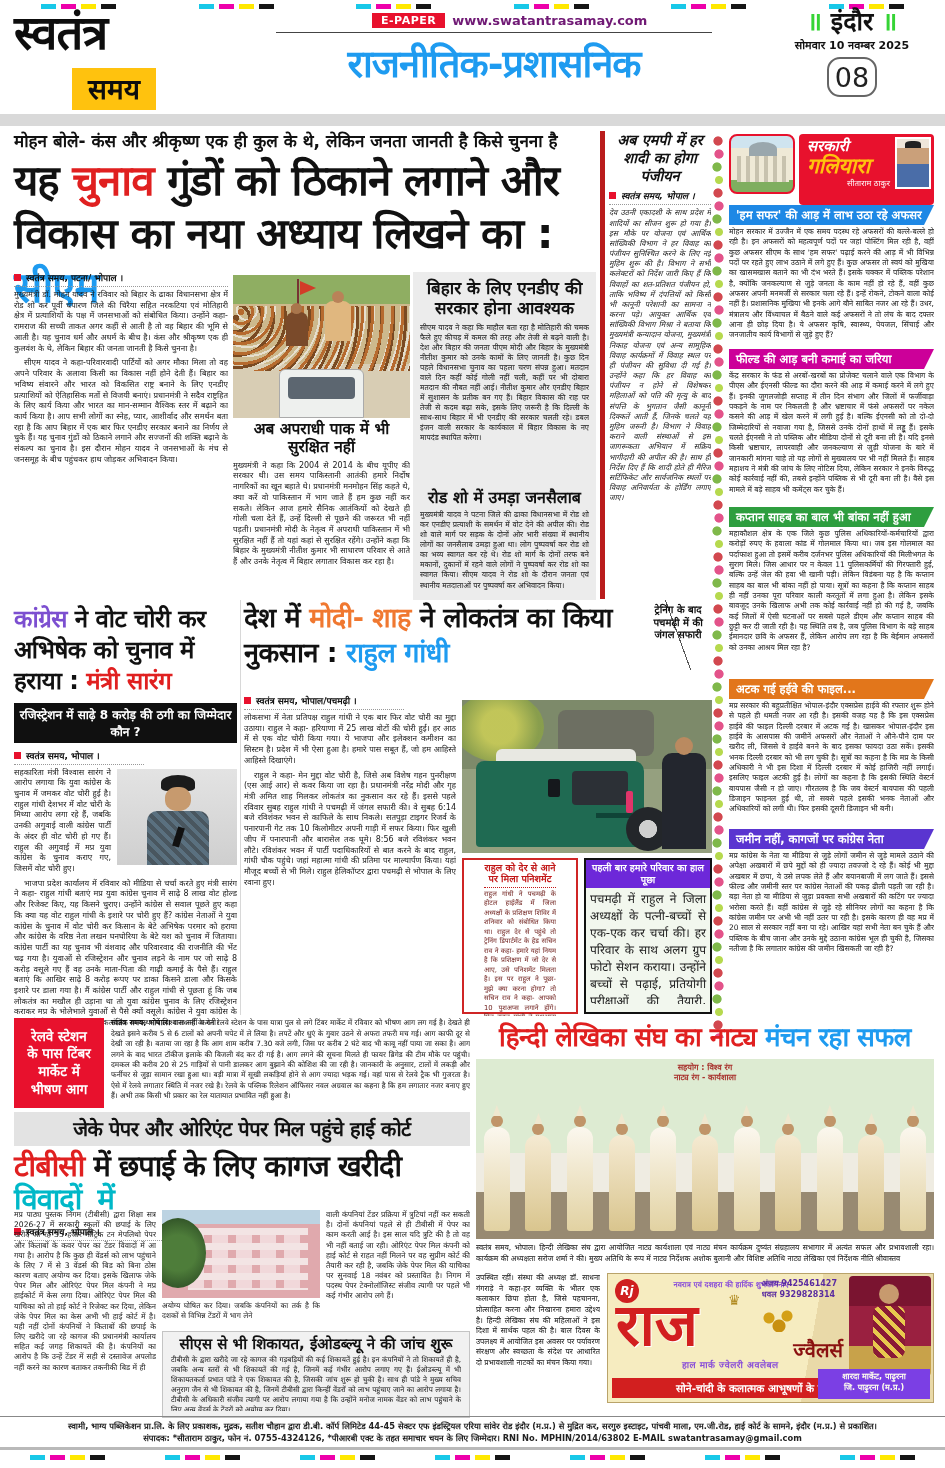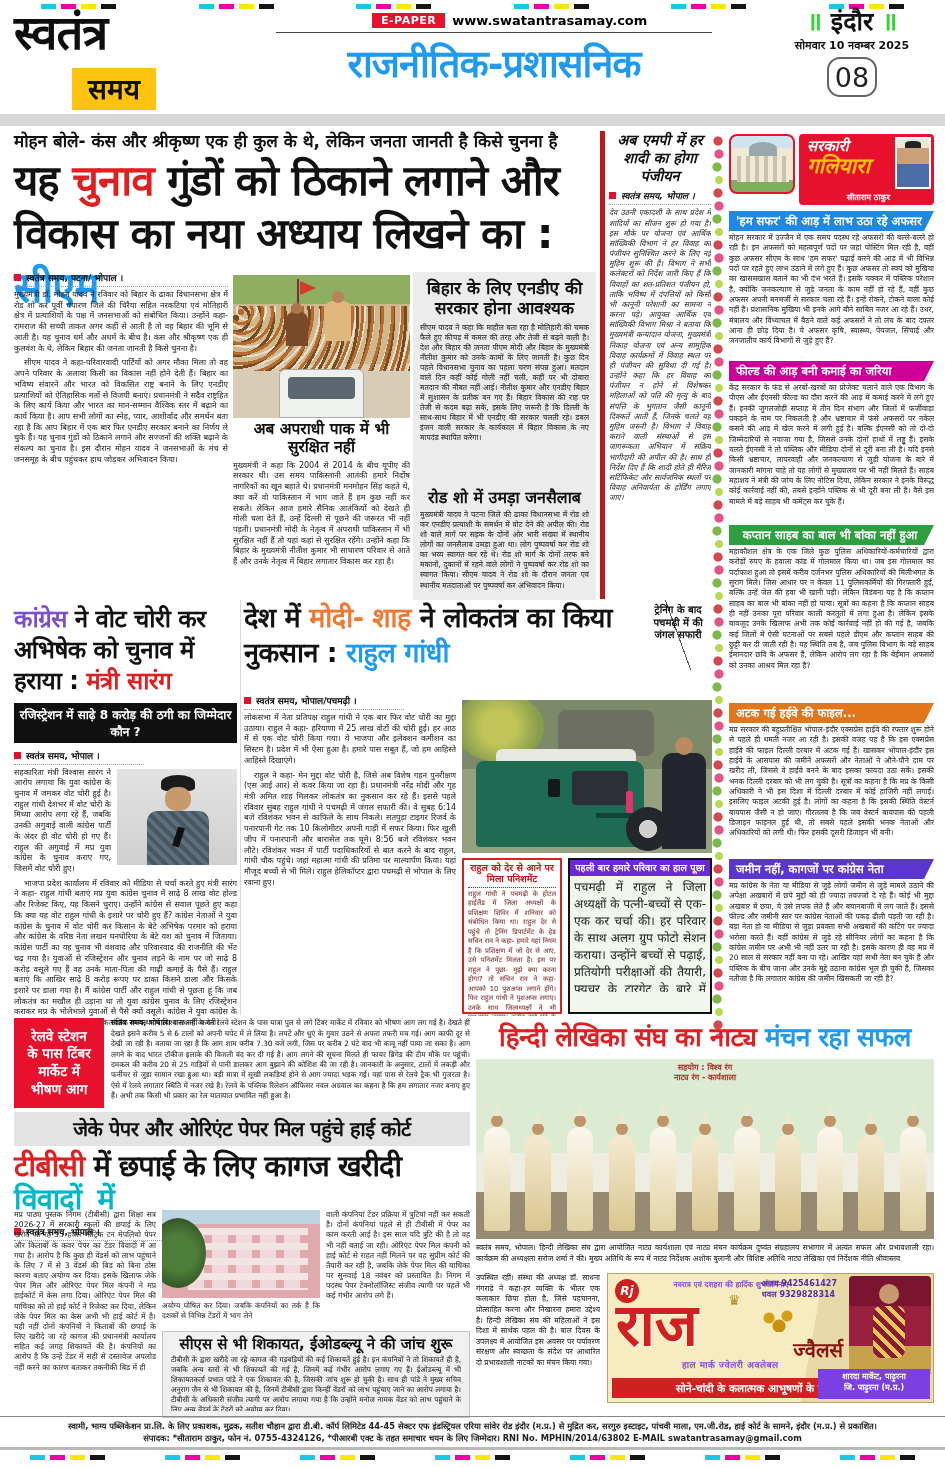--- a/index.html
+++ b/index.html
@@ -18,21 +18,21 @@
   .reggrp i:nth-child(2){background:#ee00aa;}
   .reggrp i:nth-child(3){background:#ffe800;}
   .reggrp i:nth-child(4){background:#151515;}
   
   #logo{left:14px;top:8px;width:212px;height:106px;}
   .brand1{font-size:47px;font-weight:900;line-height:1.05;letter-spacing:-1px;color:#0d0d0d;}
   .brand2{position:absolute;left:58px;top:60px;background:var(--yellow);padding:1px 16px 3px;font-size:28px;font-weight:900;color:#0d0d0d;}
   #mast-center{left:276px;top:12px;width:436px;}
   .epaper-row{display:flex;align-items:center;gap:7px;border-bottom:1.5px solid #444;padding:1px 0 4px 96px;}
   .epaper-badge{background:var(--accent_red);color:#fff;font-size:11px;font-weight:800;padding:1px 9px;letter-spacing:.5px;}
-  .website{font-size:13px;font-weight:700;color:#000000;text-decoration:none;}
+  .website{font-size:13px;font-weight:700;color:#701a75;text-decoration:none;}
   .section-title{text-align:center;color:var(--accent_blue);font-size:38px;font-weight:900;margin-top:3px;letter-spacing:-1px;}
   #mast-right{left:770px;top:8px;width:164px;text-align:center;}
   .city-row{font-size:25px;font-weight:900;line-height:1.1;}
   .city-mark{color:var(--green_mark);font-weight:900;margin:0 9px;}
   .mast-date{font-size:11px;font-weight:800;margin-top:1px;}
   .pagenum{width:50px;height:40px;border:2.5px solid #666;border-radius:13px;margin:5px auto 0;font-size:27px;line-height:38px;color:#222;}
   .graybar{left:0;top:114px;width:945px;height:12px;background:#d9d9d9;}
   
   #lead-kicker{left:14px;top:131px;width:582px;font-size:17px;font-weight:900;line-height:1.2;}
   #lead-headline{left:14px;top:154px;width:586px;font-size:42px;font-weight:900;line-height:1.27;letter-spacing:-1px;}
@@ -71,25 +71,25 @@
   .sk-content{margin-left:17px;}
   .sk-header{display:flex;gap:4px;height:71px;}
   .sk-building{width:66px;height:60px;border:2px solid var(--accent_red);border-radius:8px;background:
      linear-gradient(#cfe4ef 0 22%,#efe9d6 22% 78%,#7fae5f 78%);position:relative;overflow:hidden;}
   .sk-building:before{content:"";position:absolute;left:18px;top:6px;width:28px;height:14px;background:#9aa7ad;border-radius:50% 50% 0 0;}
   .sk-building:after{content:"";position:absolute;left:6px;top:20px;width:52px;height:26px;
      background:repeating-linear-gradient(90deg,#c8c2ae 0 4px,#efe9d6 4px 9px);}
   .sk-banner{flex:1;background:var(--accent_red);border-radius:4px;position:relative;color:#fff;text-align:left;padding-left:8px;}
   .sk-t1{font-size:15px;font-weight:900;font-style:italic;margin-top:5px;line-height:1.05;}
   .sk-t2{font-size:21px;font-weight:900;font-style:italic;color:var(--yellow);line-height:1.05;}
-  .sk-author{font-size:8px;font-weight:700;position:absolute;right:44px;bottom:3px;color:#fff;}
+  .sk-author{font-size:8px;font-weight:400;position:absolute;right:44px;bottom:17px;color:#fff;}
   .sk-photo{position:absolute;right:3px;top:3px;width:36px;height:52px;border:2px solid #fff;
      background:linear-gradient(#efe6da 0 18%,#caa07a 18% 52%,#4a6da8 52%);}
   .sk-photo:before{content:"";position:absolute;left:8px;top:2px;width:16px;height:7px;background:#222;border-radius:40% 40% 0 0;}
-  .sk-section{margin-top:6px;}
+  .sk-section{margin-top:0;}
   .sk-bh{color:#fff;font-size:11.5px;font-weight:900;padding:2px 10px 3px 7px;
      clip-path:polygon(0 0,100% 0,calc(100% - 10px) 100%,0 100%);white-space:nowrap;overflow:hidden;}
   .sk-body{font-size:7.5px;line-height:1.38;text-align:justify;color:#222;overflow:hidden;margin-top:2px;}
   
   #congress{left:14px;top:604px;width:223px;height:410px;}
   .cg-head{font-size:24px;font-weight:900;line-height:1.3;letter-spacing:-.5px;}
   .cg-sub{background:#101010;color:#fff;font-size:12px;font-weight:800;text-align:center;padding:3px 2px;margin-top:5px;}
   .cg-photo{float:right;width:120px;height:96px;margin:1px 0 4px 6px;background:linear-gradient(#e3e3e3,#cfcfcf);position:relative;overflow:hidden;}
   .mn-cap{position:absolute;left:44px;top:6px;width:34px;height:16px;background:#1b1b1b;border-radius:50% 50% 20% 20%;}
   .mn-face{position:absolute;left:48px;top:18px;width:26px;height:24px;background:#c79a6e;border-radius:45%;}
@@ -109,21 +109,21 @@
   .jp-body{position:absolute;left:14px;bottom:6px;width:168px;height:86px;background:#1f6a52;border-radius:8px 10px 4px 4px;}
   .jp-roof{position:absolute;left:20px;bottom:86px;width:140px;height:12px;background:#e8e8e2;border-radius:6px 6px 0 0;}
   .jp-win{position:absolute;left:96px;top:10px;width:56px;height:34px;background:#2c3036;border-radius:4px;}
   .jp-mirror{position:absolute;left:72px;top:18px;width:12px;height:18px;background:#15181c;border-radius:2px;}
   .jp-handle{position:absolute;left:120px;top:52px;width:36px;height:5px;background:#0f4437;}
   .jp-tail{position:absolute;left:150px;top:30px;width:7px;height:22px;background:#e0356a;border-radius:2px;}
   .jp-wheel{position:absolute;left:150px;bottom:-4px;width:44px;height:44px;background:radial-gradient(circle,#cfcfcf 28%,#23262a 30%);border-radius:50%;}
   .jp-guard{position:absolute;right:6px;bottom:4px;width:44px;height:96px;background:#23262e;border-radius:10px 10px 0 0;}
   .jp-guard:before{content:"";position:absolute;left:13px;top:-16px;width:18px;height:18px;border-radius:50%;background:#ba8a60;}
   .rh-boxes{position:absolute;left:221px;top:258px;width:250px;height:156px;display:flex;gap:6px;}
-  .rh-box1{width:100px;border:2px solid #cf2525;padding:2px 4px;background:#fff;}
+  .rh-box1{width:116px;border:2px solid #cf2525;padding:2px 20px;background:#fff;}
   .rh-box1-head{color:#c21818;font-weight:900;font-size:9.5px;text-align:center;line-height:1.2;border-bottom:1px dotted #c21818;padding-bottom:2px;margin-bottom:2px;}
   .rh-box1-body{font-size:6.8px;line-height:1.4;color:#70221f;text-align:justify;overflow:hidden;height:126px;}
   .rh-box2{flex:1;border:2px solid #111;background:#f2f7ee;}
   .rh-box2-head{background:#6d28d9;color:#fff;font-size:9.5px;font-weight:900;text-align:center;padding:2px 1px;line-height:1.25;}
   .rh-box2-body{font-size:12px;line-height:1.42;color:#222;padding:3px 4px;text-align:justify;overflow:hidden;height:116px;}
   
   #railway{left:14px;top:1018px;width:456px;height:90px;display:flex;gap:7px;}
   .rw-label{width:90px;background:var(--accent_red);color:#fff;font-weight:900;font-size:13.5px;line-height:1.3;text-align:center;display:flex;align-items:center;padding:2px 12px;}
   .rw-body{flex:1;font-size:7.3px;line-height:1.42;text-align:justify;overflow:hidden;}
   .rw-body b{font-size:7.6px;}
@@ -295,21 +295,21 @@
       </div>
       <div class="sk-section" data-name="column-section">
         <div class="sk-bh" data-name="section-banner" style="background-color: rgb(30, 136, 229);">'हम सफर' की आड़ में लाभ उठा रहे अफसर</div>
         <div class="sk-body" style="height:122px;" data-name="section-body">मोहन सरकार में उज्जैन में एक समय पदस्थ रहे अफसरों की बल्ले-बल्ले हो रही है। इन अफसरों को महत्वपूर्ण पदों पर जहां पोस्टिंग मिल रही है, वहीं कुछ अफसर सीएम के साथ 'हम सफर' पढ़ाई करने की आड़ में भी विभिन्न पदों पर रहते हुए लाभ उठाने में लगे हुए हैं। कुछ अफसर तो स्वयं को मुखिया का खासमखास बताने का भी दंभ भरते हैं। इसके चक्कर में पब्लिक परेशान है, क्योंकि जनकल्याण से जुड़े जनता के काम नहीं हो रहे हैं, वहीं कुछ अफसर अपनी मनमर्जी से सरकार चला रहे हैं। इन्हें रोकने, टोकने वाला कोई नहीं है। प्रशासनिक मुखिया भी इनके आगे बौने साबित नजर आ रहे हैं। उधर, मंत्रालय और विंध्याचल में बैठने वाले कई अफसरों ने तो लंच के बाद दफ्तर आना ही छोड़ दिया है। ये अफसर कृषि, स्वास्थ्य, पेयजल, सिंचाई और जनजातीय कार्य विभागों से जुड़े हुए हैं?</div>
       </div>
       <div class="sk-section" data-name="column-section">
         <div class="sk-bh" data-name="section-banner" style="background-color: rgb(204, 0, 153);">फील्ड की आड़ बनी कमाई का जरिया</div>
         <div class="sk-body" style="height:136px;" data-name="section-body">केंद्र सरकार के फंड से अरबों-खरबों का प्रोजेक्ट चलाने वाले एक विभाग के पीएस और ईएनसी फील्ड का दौरा करने की आड़ में कमाई करने में लगे हुए हैं। इनकी जुगलजोड़ी सप्ताह में तीन दिन संभाग और जिलों में फर्जीवाड़ा पकड़ने के नाम पर निकलती है और भ्रष्टाचार में फंसे अफसरों पर नकेल कसने की आड़ में खेल करने में लगी हुई है। बल्कि ईएनसी को तो दो-दो जिम्मेदारियों से नवाजा गया है, जिससे उनके दोनों हाथों में लड्डू हैं। इसके चलते ईएनसी ने तो पब्लिक और मीडिया दोनों से दूरी बना ली है। यदि इनसे किसी भ्रष्टाचार, लापरवाही और जनकल्याण से जुड़ी योजना के बारे में जानकारी मांगना चाहे तो यह लोगों से मुख्यालय पर भी नहीं मिलते हैं। साहब महाशय ने मंत्री की जांच के लिए नोटिस दिया, लेकिन सरकार ने इनके विरुद्ध कोई कार्रवाई नहीं की, तबसे इन्होंने पब्लिक से भी दूरी बना ली है। वैसे इस मामले में बड़े साहब भी कमेंट्स कर चुके हैं।</div>
       </div>
       <div class="sk-section" data-name="column-section">
-        <div class="sk-bh" data-name="section-banner" style="background-color: rgb(46, 158, 63); text-align: center;">कप्तान साहब का बाल भी बांका नहीं हुआ</div>
+        <div class="sk-bh" data-name="section-banner" style="background-color: rgb(46, 158, 63);">कप्तान साहब का बाल भी बांका नहीं हुआ</div>
         <div class="sk-body" style="height:150px;" data-name="section-body">महाकौशल क्षेत्र के एक जिले कुछ पुलिस अधिकारियों-कर्मचारियों द्वारा करोड़ों रुपए के हवाला कांड में गोलमाल किया था। जब इस गोलमाल का पर्दाफाश हुआ तो इसमें करीब दर्जनभर पुलिस अधिकारियों की मिलीभगत के सुराग मिले। जिस आधार पर न केवल 11 पुलिसकर्मियों की गिरफ्तारी हुई, बल्कि उन्हें जेल की हवा भी खानी पड़ी। लेकिन विडंबना यह है कि कप्तान साहब का बाल भी बांका नहीं हो पाया। सूत्रों का कहना है कि कप्तान साहब ही नहीं उनका पूरा परिवार काली करतूतों में लगा हुआ है। लेकिन इसके बावजूद उनके खिलाफ अभी तक कोई कार्रवाई नहीं हो की गई है, जबकि कई जिलों में ऐसी घटनाओं पर सबसे पहले डीएम और कप्तान साहब की छुट्टी कर दी जाती रही है। यह स्थिति तब है, जब पुलिस विभाग के बड़े साहब ईमानदार छवि के अफसर हैं, लेकिन आरोप लग रहा है कि बेईमान अफसरों को उनका आश्रय मिल रहा है?</div>
       </div>
       <div class="sk-section" data-name="column-section">
         <div class="sk-bh" data-name="section-banner" style="background-color: rgb(226, 118, 27);">अटक गई हईवे की फाइल...</div>
         <div class="sk-body" style="height:128px;" data-name="section-body">मप्र सरकार की बहुप्रतीक्षित भोपाल-इंदौर एक्सप्रेस हाईवे की रफ्तार शुरू होने से पहले ही थमती नजर आ रही है। इसकी वजह यह है कि इस एक्सप्रेस हाईवे की फाइल दिल्ली दरबार में अटक गई है। खासकर भोपाल-इंदौर इस हाईवे के आसपास की जमीनें अफसरों और नेताओं ने औने-पौने दाम पर खरीद ली, जिससे वे हाईवे बनने के बाद इसका फायदा उठा सकें। इसकी भनक दिल्ली दरबार को भी लग चुकी है। सूत्रों का कहना है कि मप्र के किसी अधिकारी ने भी इस दिशा में दिल्ली दरबार में कोई हाजिरी नहीं लगाई। इसलिए फाइल अटकी हुई है। लोगों का कहना है कि इसकी स्थिति वेस्टर्न बायपास जैसी न हो जाए। गौरतलब है कि जब वेस्टर्न बायपास की पहली डिजाइन फाइनल हुई थी, तो सबसे पहले इसकी भनक नेताओं और अधिकारियों को लगी थी। फिर इसकी दूसरी डिजाइन भी बनी।</div>
       </div>
       <div class="sk-section" data-name="column-section">
         <div class="sk-bh" data-name="section-banner" style="background-color: rgb(90, 53, 208);">जमीन नहीं, कागजों पर कांग्रेस नेता</div>
         <div class="sk-body" style="height:120px;" data-name="section-body">मप्र कांग्रेस के नेता या मीडिया से जुड़े लोगों जमीन से जुड़े मामले उठाने की अपेक्षा अखबारों में छपे मुद्दों को ही ज्यादा तवज्जो दे रहे हैं। कोई भी मुद्दा अखबार में छपा, ये उसे लपक लेते हैं और बयानबाजी में लग जाते हैं। इससे फील्ड और जमीनी स्तर पर कांग्रेस नेताओं की पकड़ ढीली पड़ती जा रही है। बड़ा नेता हो या मीडिया से जुड़ा प्रवक्ता सभी अखबारों की कटिंग पर ज्यादा भरोसा करते हैं। वहीं कांग्रेस से जुड़े रहे सीनियर लोगों का कहना है कि कांग्रेस जमीन पर अभी भी नहीं उतर पा रही है। इसके कारण ही वह मप्र में 20 साल से सरकार नहीं बना पा रहे। आखिर यहां सभी नेता बन चुके हैं और पब्लिक के बीच जाना और उनके मुद्दे उठाना कांग्रेस भूल ही चुकी है, जिसका नतीजा है कि लगातार कांग्रेस की जमीन खिसकती जा रही है?</div>
       </div>

